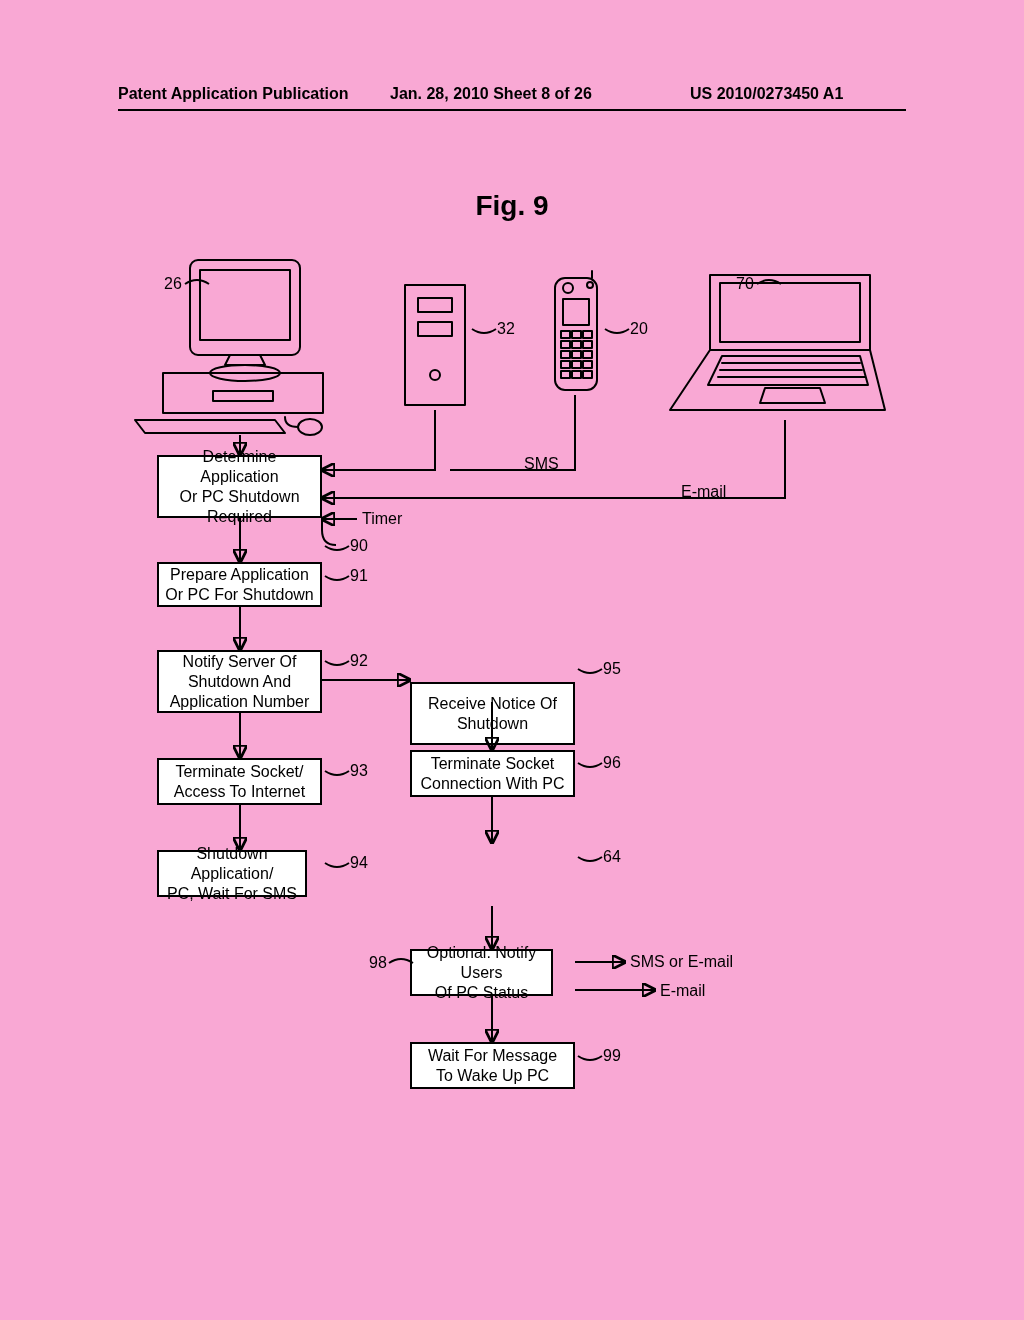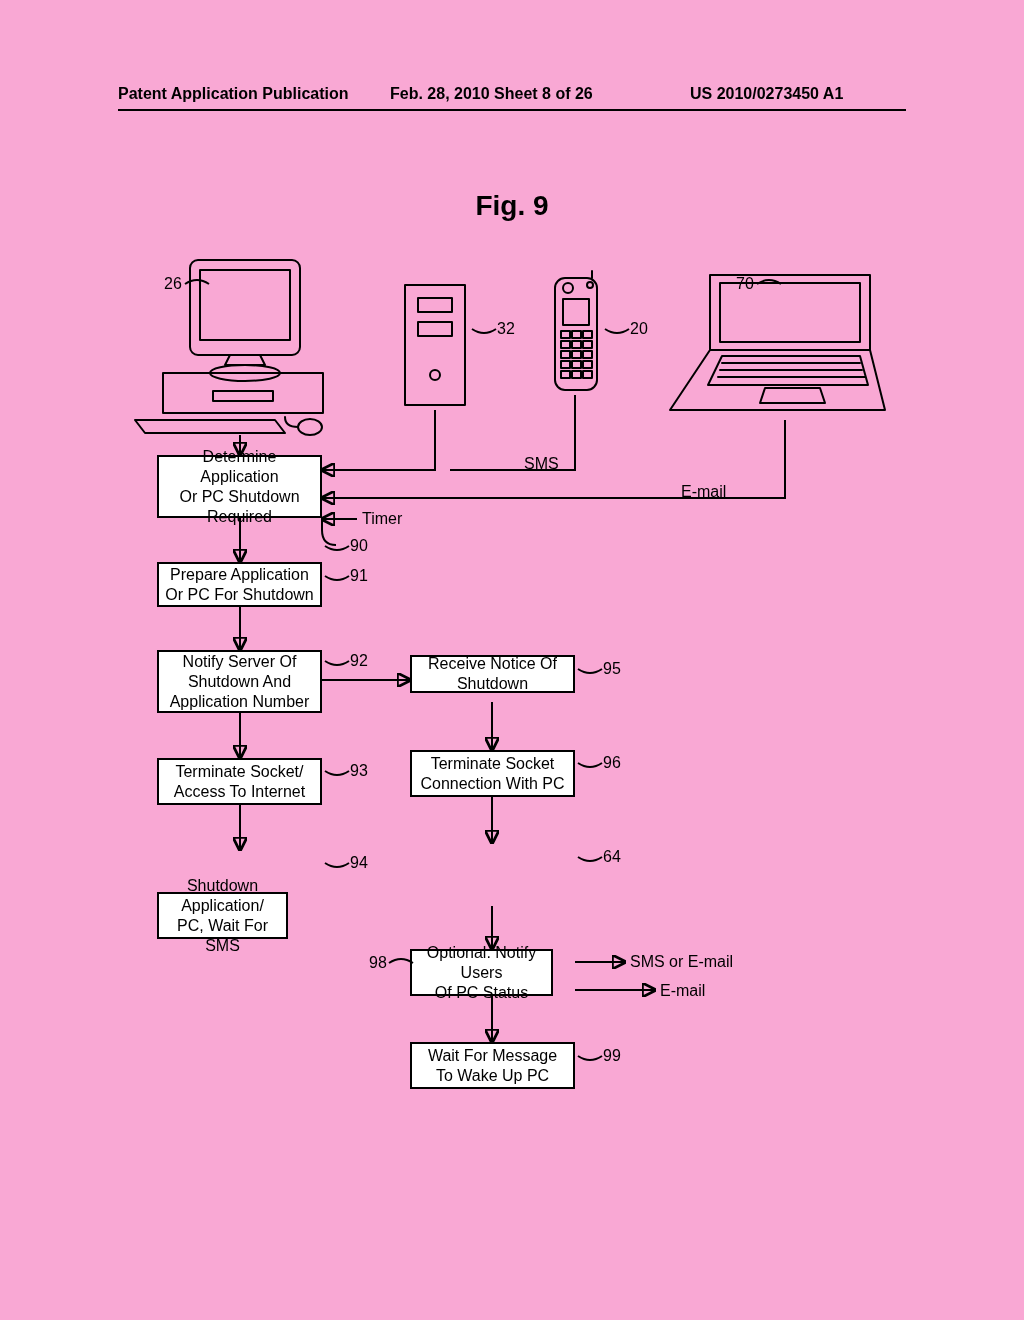--- a/index.html
+++ b/index.html
@@ -72,21 +72,21 @@
     stroke-width: 2;
   }
   .arrowhead { fill: #000; stroke: none; }
 </style>
 </head>
 <body>
 
 <div class="page">
 
   <div class="hdr" style="left:118px">Patent Application Publication</div>
-  <div class="hdr" style="left:390px">Feb. 28, 2010  Sheet 8 of 26</div>
+  <div class="hdr" style="left:390px">Jan. 28, 2010  Sheet 8 of 26</div>
   <div class="hdr" style="left:690px">US 2010/0273450 A1</div>
   <div class="rule"></div>
 
   <div class="figtitle">Fig. 9</div>
 
   <svg class="dev" style="left:135px; top:255px; width:200px; height:180px" viewBox="0 0 200 180">
 
     <rect x="55" y="5" width="110" height="95" rx="8"></rect>
     <rect x="65" y="15" width="90" height="70"></rect>
 
@@ -173,26 +173,26 @@
     </div>
   <div class="box" style="left:157px; top:650px; width:165px; height:63px">
       <span style="white-space:pre-line">Notify Server Of
 Shutdown And
 Application Number</span>
     </div>
   <div class="box" style="left:157px; top:758px; width:165px; height:47px">
       <span style="white-space:pre-line">Terminate Socket/
 Access To Internet</span>
     </div>
-  <div class="box" style="left:157px; top:892px; width:131px; height:47px">
+  <div class="box" style="left:157px; top:850px; width:150px; height:47px">
       <span style="white-space:pre-line">Shutdown Application/
 PC, Wait For SMS</span>
     </div>
 
-  <div class="box" style="left:410px; top:655px; width:165px; height:38px">
+  <div class="box" style="left:410px; top:682px; width:165px; height:63px">
       <span style="white-space:pre-line">Receive Notice Of
 Shutdown</span>
     </div>
   <div class="box" style="left:410px; top:750px; width:165px; height:47px">
       <span style="white-space:pre-line">Terminate Socket
 Connection With PC</span>
     </div>
   <div class="box" style="left:410px; top:949px; width:143px; height:47px">
       <span style="white-space:pre-line">Optional: Notify Users
 Of PC Status</span>

